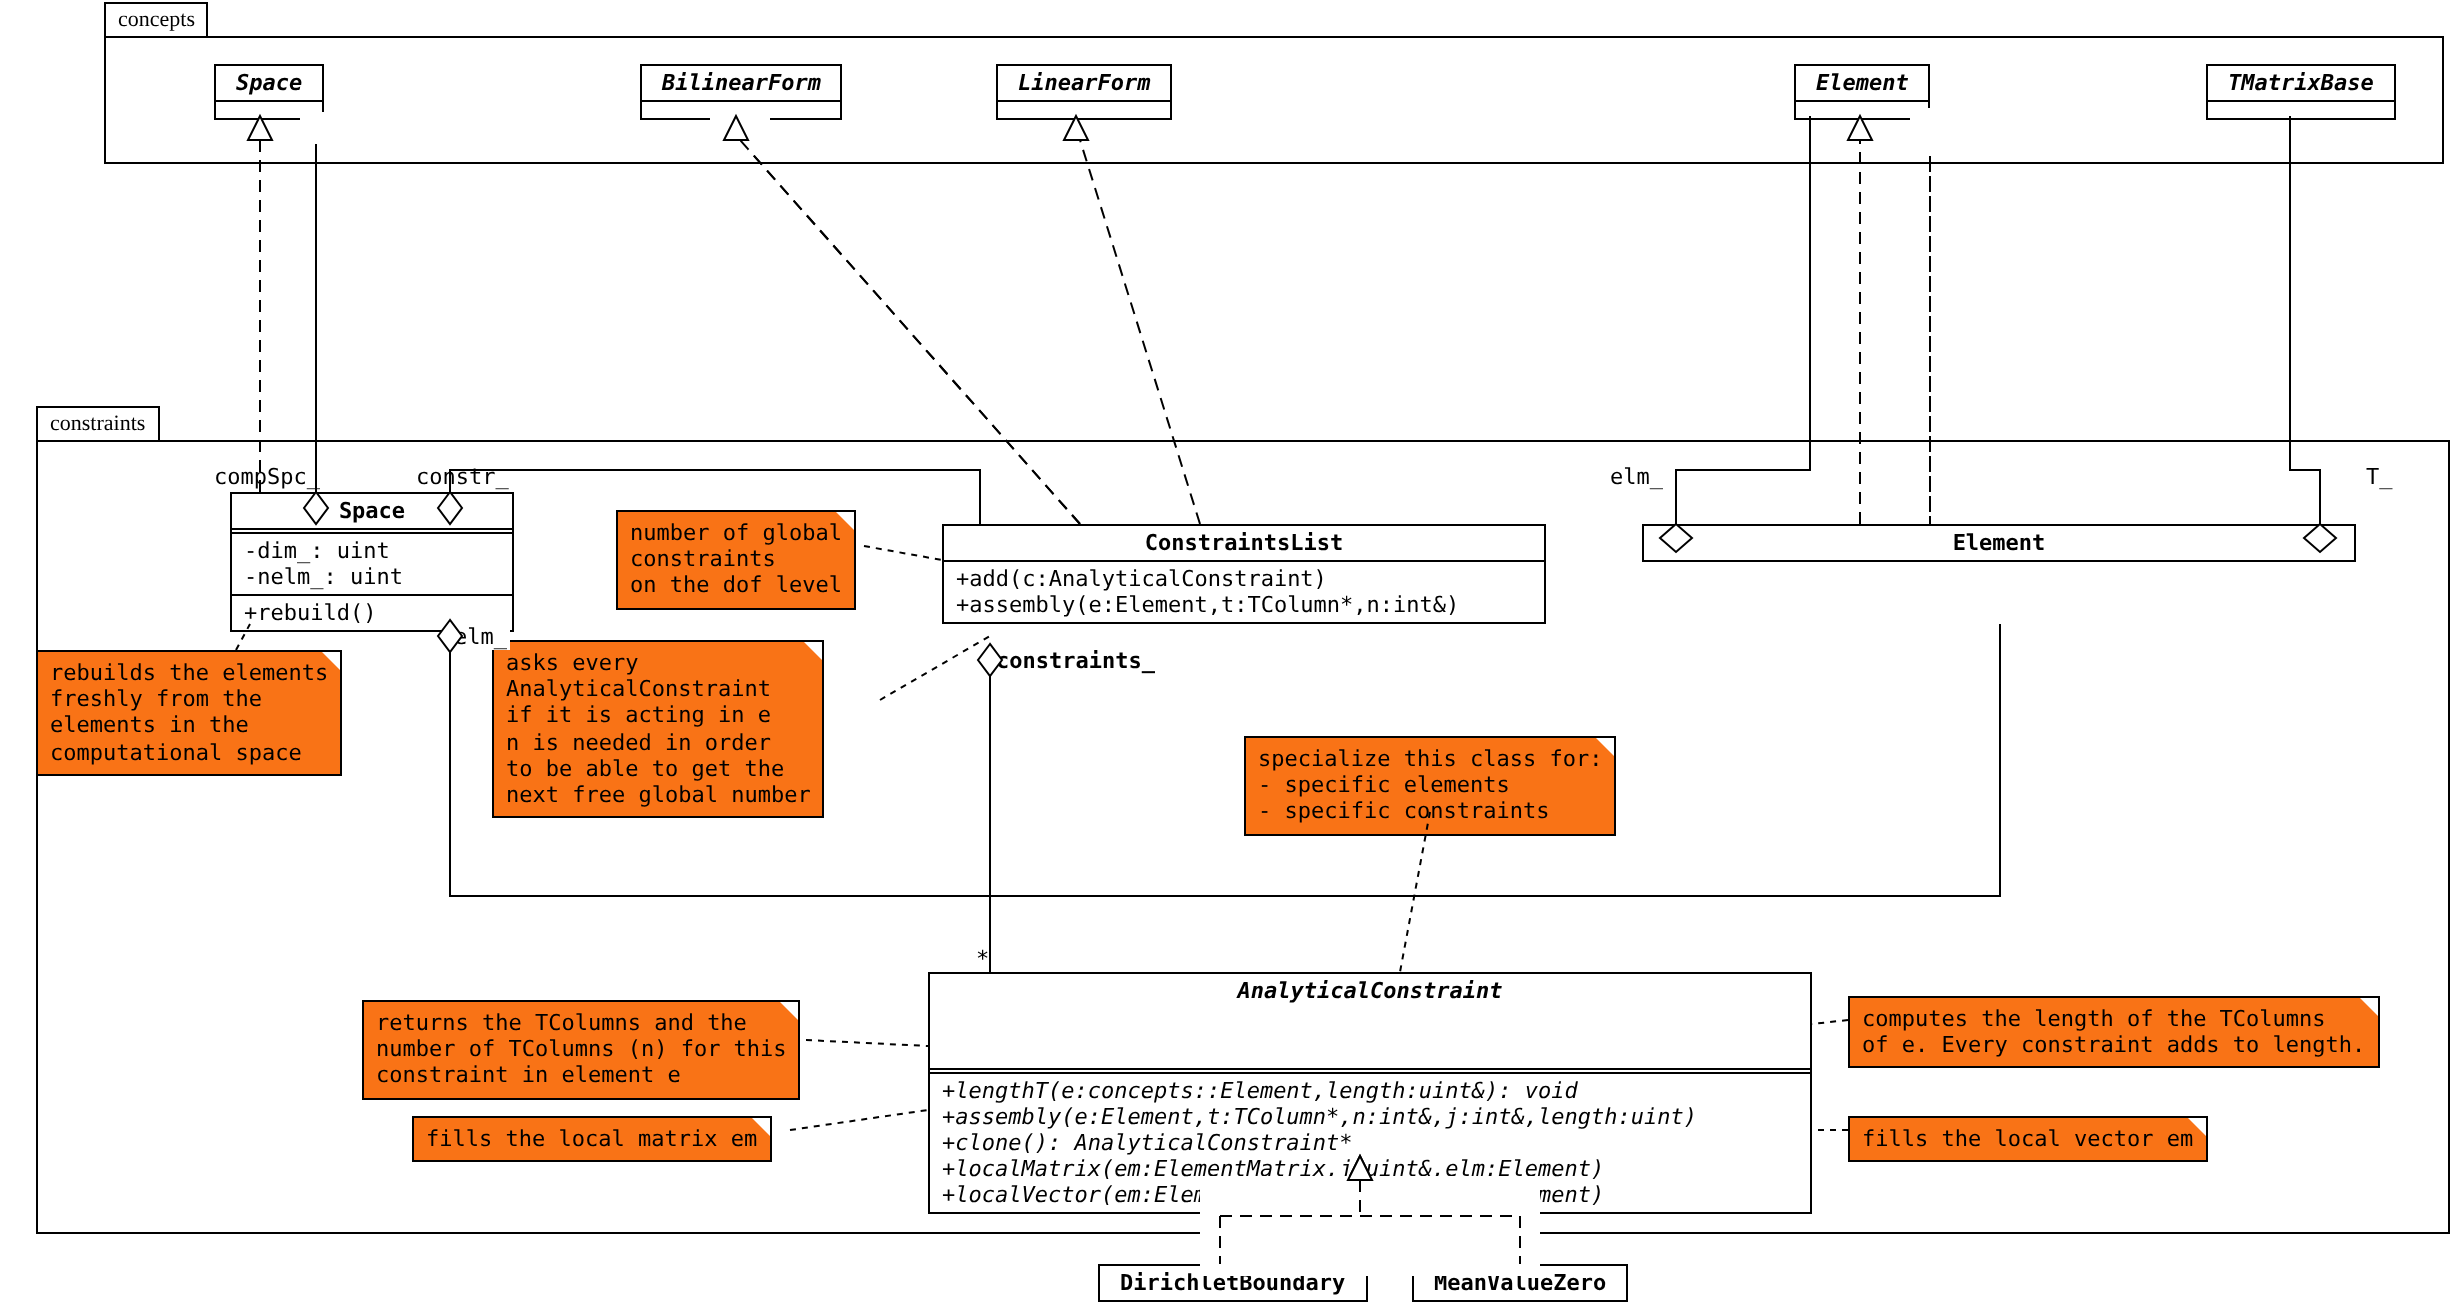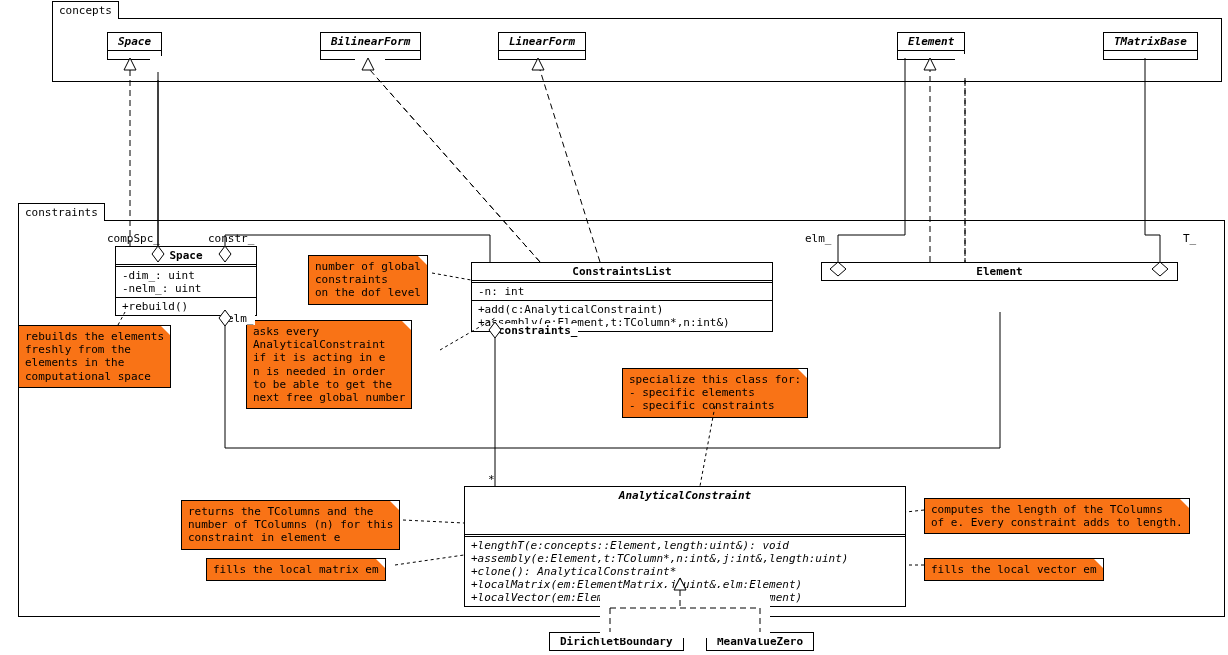--- a/index.html
+++ b/index.html
@@ -15,20 +15,21 @@
   .canvas {
     position: relative;
     width: 1228px;
     height: 655px;
   }
   
   .package {
     position: absolute;
     border: 1px solid #000;
     background: #fff;
+    font-family: Liberation Serif, serif;
   }
   .package-tab {
     position: absolute;
     border: 1px solid #000;
     border-bottom: none;
     background: #fff;
     padding: 2px 6px;
     top: -18px;
     left: -1px;
   }
@@ -137,21 +138,20 @@
 
   <div class="class-box" style="left:115px; top:246px; width:140px;">
     <div class="class-name">Space</div>
     <div class="compartment double">-dim_: uint
 -nelm_: uint</div>
     <div class="compartment">+rebuild()</div>
   </div>
 
   <div class="class-box" style="left:471px; top:262px; width:300px;">
     <div class="class-name">ConstraintsList</div>
-    <div class="compartment double">-n: int</div>
     <div class="compartment">+add(c:AnalyticalConstraint)
 +assembly(e:Element,t:TColumn*,n:int&amp;)</div>
   </div>
 
   <div class="class-box" style="left:821px; top:262px; width:355px;">
     <div class="class-name">Element</div>
   </div>
 
   <div class="class-box" style="left:464px; top:486px; width:440px;">
     <div class="class-name italic">AnalyticalConstraint</div>

